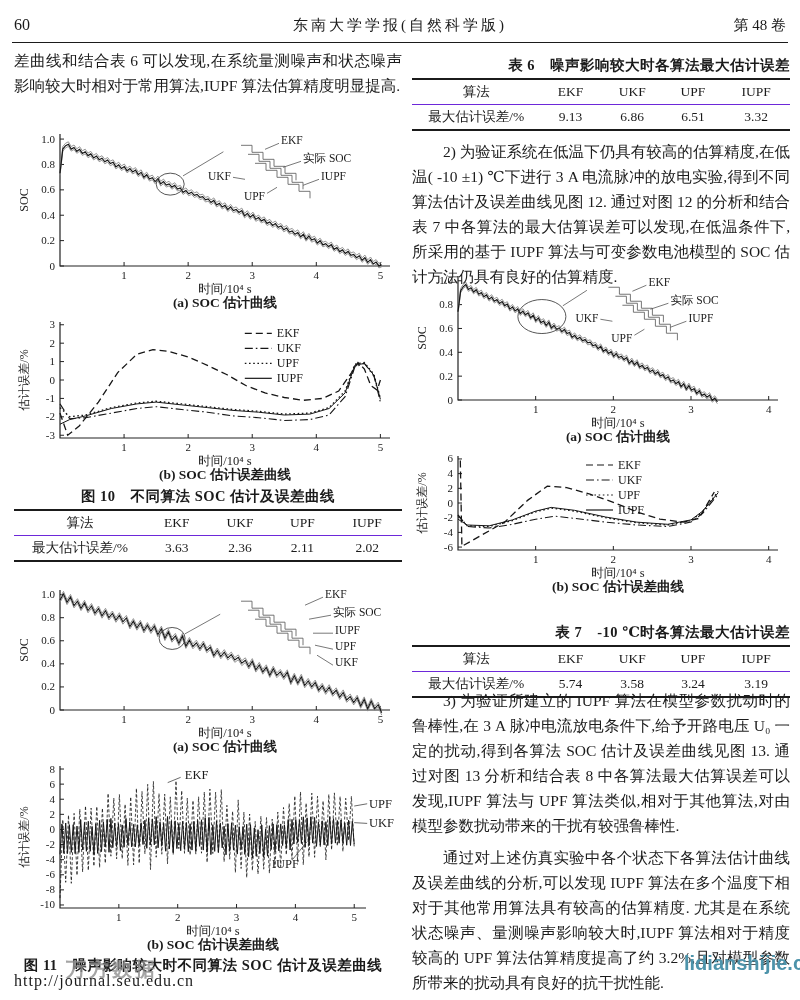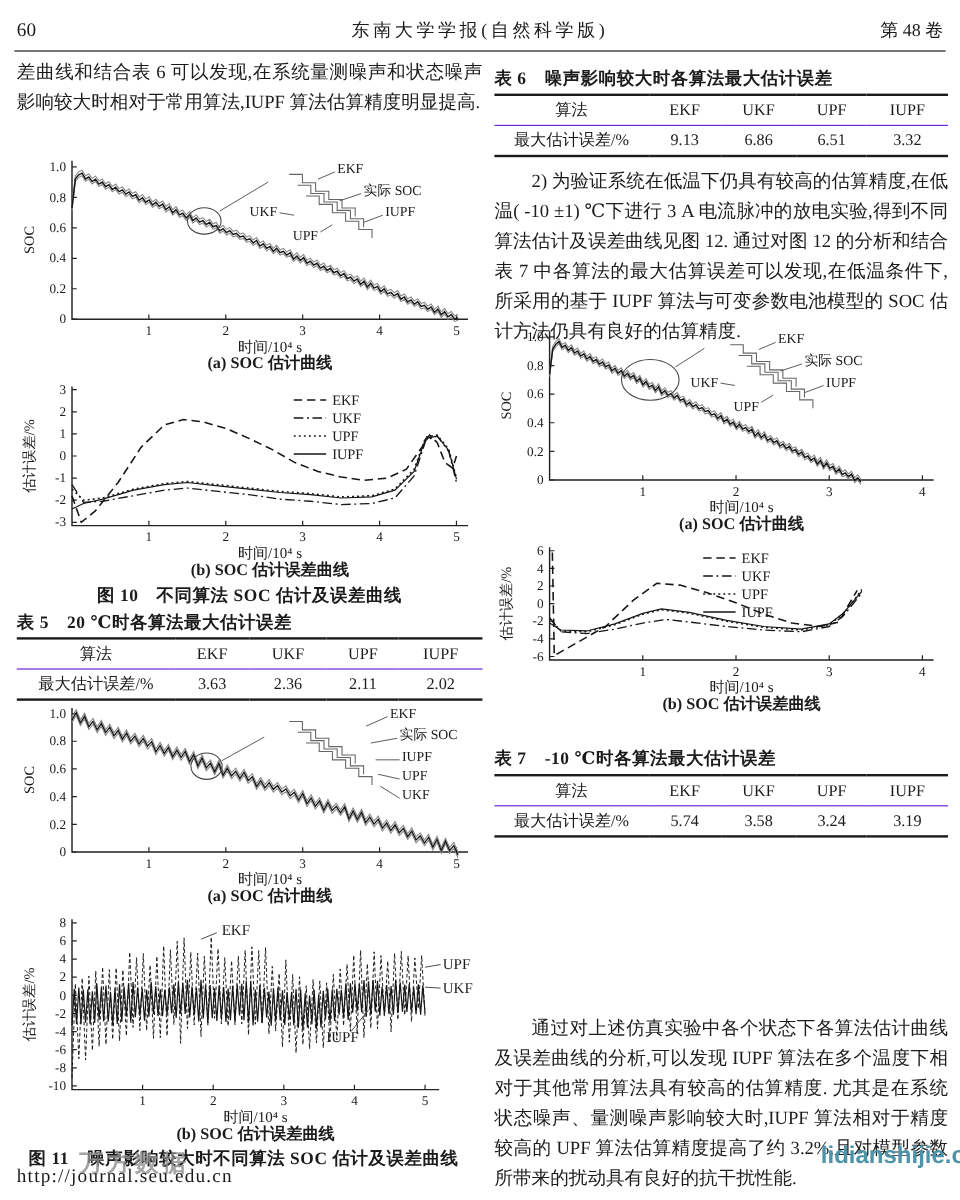--- a/index.html
+++ b/index.html
@@ -7,21 +7,21 @@
         font-family:"Liberation Serif","DejaVu Serif",serif;color:#1b1b1b;overflow:hidden;}
   .abs{position:absolute;}
   .hdr{top:16px;left:14px;width:772px;display:flex;align-items:baseline;font-size:15px;}
   .hdr .pageno{width:90px;font-size:16px;}
   .hdr .jtitle{flex:1;text-align:center;letter-spacing:3px;}
   .hdr .vol{width:90px;text-align:right;}
   .hdr-rule{top:42px;left:12px;width:776px;border-top:1.6px solid #1b1b1b;height:0;}
   .para{font-size:15.5px;line-height:25px;text-align:justify;}
   .indent{text-indent:2em;}
   .figcap{font-weight:bold;font-size:14.5px;text-align:center;letter-spacing:.5px;}
-  .tbl-title{font-weight:bold;font-size:14.5px;text-align:left;margin-bottom:3px;letter-spacing:.5px;}
+  .tbl-title{font-weight:bold;font-size:14.5px;text-align:right;margin-bottom:3px;letter-spacing:.5px;}
   table{width:100%;border-collapse:collapse;border-top:2px solid #1b1b1b;border-bottom:2px solid #1b1b1b;
         font-size:13.5px;}
   thead tr{border-bottom:1px solid #6d28d9;}
   th,td{text-align:center;padding:3px 2px;font-weight:normal;}
   th:first-child,td:first-child{width:34%;}
   svg text{font-family:"Liberation Serif","DejaVu Serif",serif;fill:#1b1b1b;}
   .footer-url{font-size:16px;letter-spacing:1px;}
   .wfmark{color:#8f8f8f;opacity:.8;font-size:20px;letter-spacing:3px;font-weight:bold;}
   .sitemark{font-family:"Liberation Sans","DejaVu Sans",sans-serif;font-weight:600;font-size:20px;}
 </style>
@@ -125,21 +125,20 @@
       <text x="262.8" y="40.32" font-size="12">UKF</text>
       <line x1="230.8" y1="51.32" x2="257.8" y2="51.32" stroke="#161616" stroke-width="1.2" stroke-dasharray="1.6,2.6"></line>
       <text x="262.8" y="55.32" font-size="12">UPF</text>
       <line x1="230.8" y1="66.32" x2="257.8" y2="66.32" stroke="#161616" stroke-width="1.2" stroke-dasharray=""></line>
       <text x="262.8" y="70.32" font-size="12">IUPF</text>
     </svg>
 
   <div class="abs figcap" style="left:14px;top:487px;width:388px;">图 10　不同算法 SOC 估计及误差曲线</div>
 
   <div class="abs" style="left:14px;top:509px;width:388px;">
-    <div class="tbl-title">表 5　20 ℃时各算法最大估计误差</div>
     <table>
         <thead>
           <tr>
             <th>算法</th>
             <th>EKF</th>
             <th>UKF</th>
             <th>UPF</th>
             <th>IUPF</th>
           </tr>
         </thead>
@@ -385,18 +384,19 @@
             <td>最大估计误差/%</td>
             <td>5.74</td>
             <td>3.58</td>
             <td>3.24</td>
             <td>3.19</td>
           </tr>
         </tbody>
       </table>
   </div>
 
+  <div class="abs para indent" style="left:412px;top:688px;width:378px;">3) 为验证所建立的 IUPF 算法在模型参数扰动时的鲁棒性,在 3 A 脉冲电流放电条件下,给予开路电压 U₀ 一定的扰动,得到各算法 SOC 估计及误差曲线见图 13. 通过对图 13 分析和结合表 8 中各算法最大估算误差可以发现,IUPF 算法与 UPF 算法类似,相对于其他算法,对由模型参数扰动带来的干扰有较强鲁棒性.</div>
 
   <div class="abs para indent" style="left:412px;top:845px;width:378px;">通过对上述仿真实验中各个状态下各算法估计曲线及误差曲线的分析,可以发现 IUPF 算法在多个温度下相对于其他常用算法具有较高的估算精度. 尤其是在系统状态噪声、量测噪声影响较大时,IUPF 算法相对于精度较高的 UPF 算法估算精度提高了约 3.2%,且对模型参数所带来的扰动具有良好的抗干扰性能.</div>
 
   <div class="abs sitemark" style="left: 684px; top: 952px; color: rgb(77, 147, 170);">lidianshijie.com</div>
 
 </div>
 
 </body></html>

